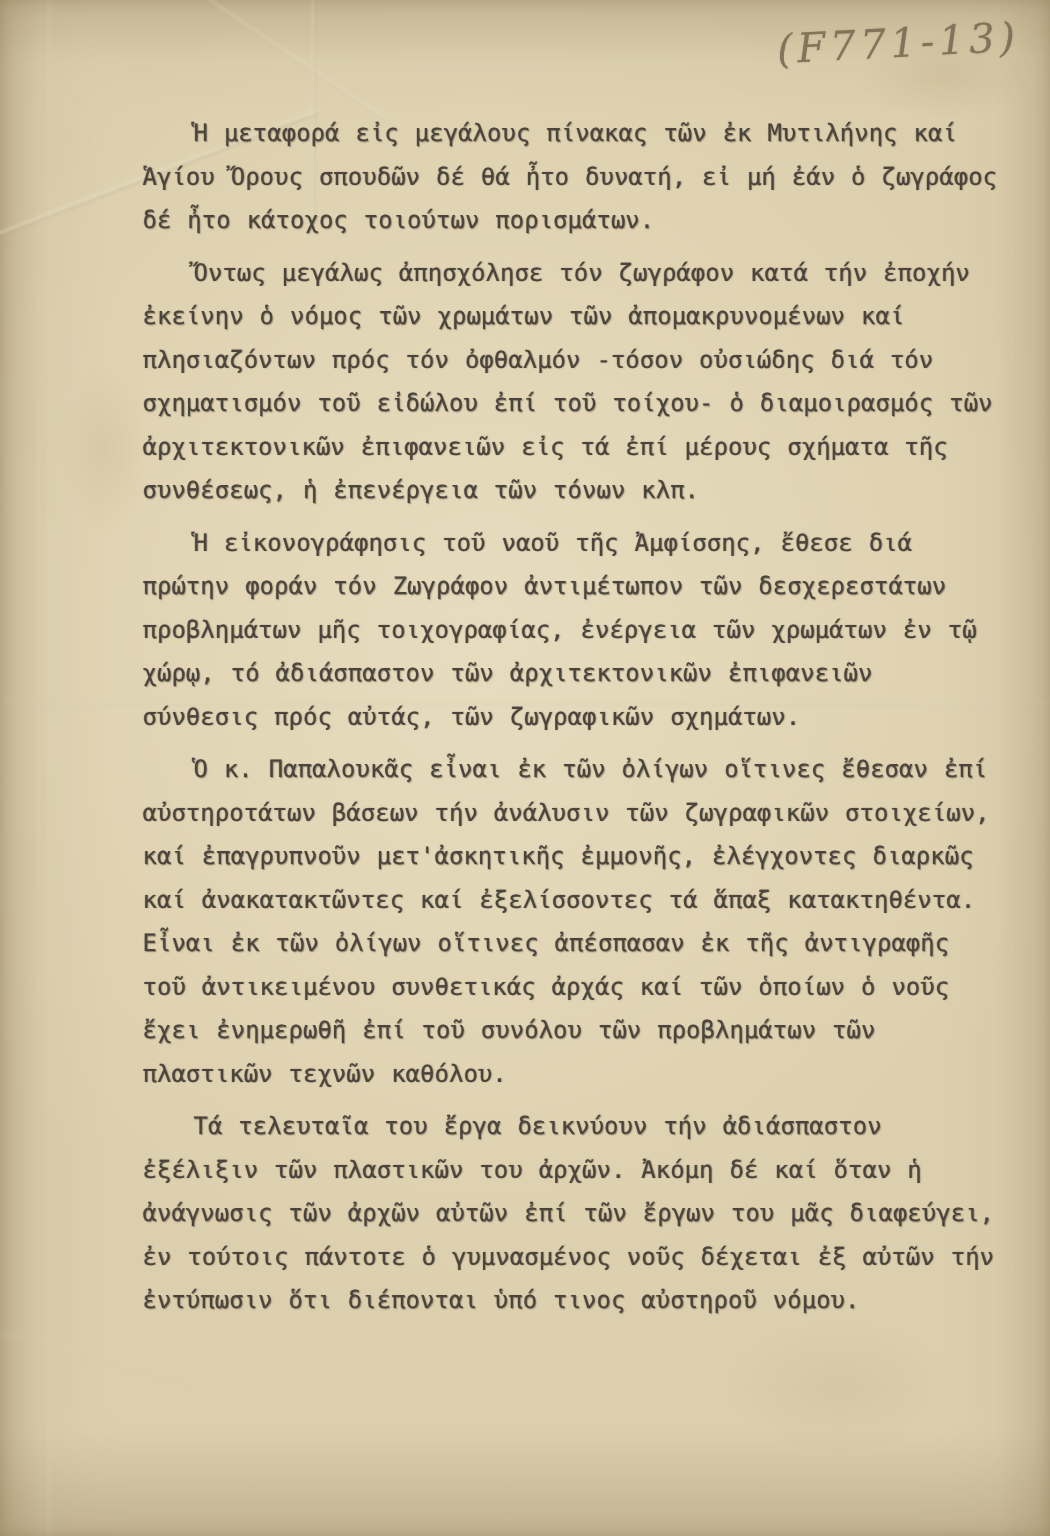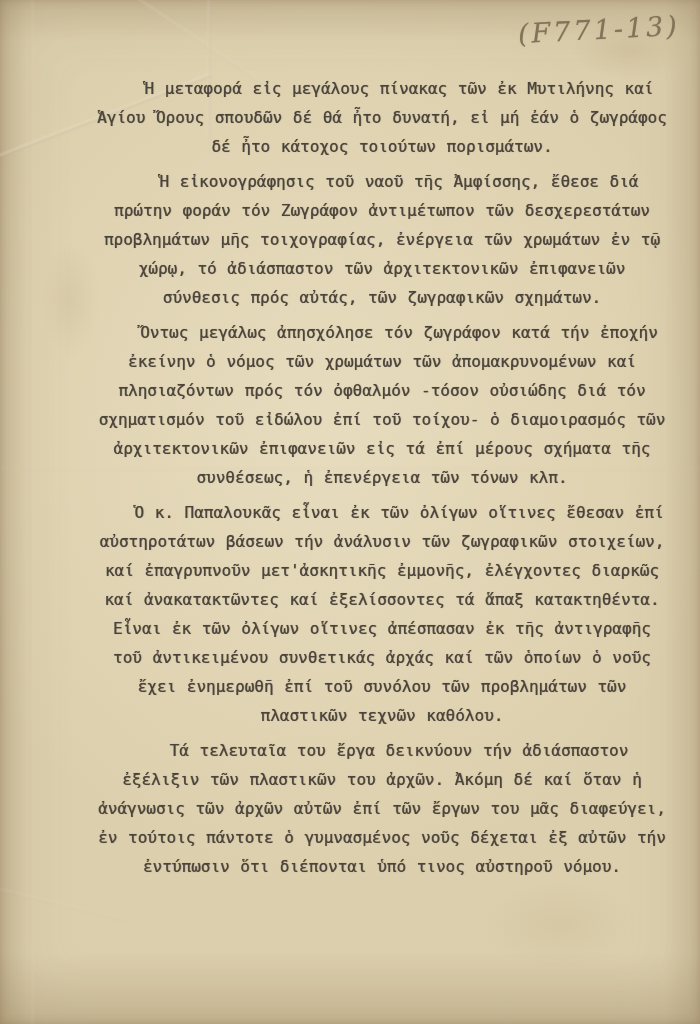--- a/index.html
+++ b/index.html
@@ -93,21 +93,20 @@
     color:var(--ink);
     text-shadow:
       .5px .4px .8px rgba(62,52,42,.55),
       -.3px 0 .5px rgba(62,52,42,.30);
     filter:blur(.22px);
   }
   .text-block p{
     text-indent:34px;
     margin-bottom:6px;
     word-spacing:1px;
-    text-align:center;
   }
 </style>
 </head>
 <body>
 
 <div class="page">
 
   <div class="crease crease-tl"></div>
   <div class="crease crease-tl2"></div>
   <div class="crease crease-top-v"></div>
@@ -115,19 +114,19 @@
   <div class="crease crease-mid-h"></div>
   <div class="crease crease-bl"></div>
   <div class="stain stain-1"></div>
   <div class="stain stain-2"></div>
   <div class="stain stain-3"></div>
 
   <div class="annotation">(F771-13)</div>
 
   <div class="text-block">
     <p>Ἡ μεταφορά εἰς μεγάλους πίνακας τῶν ἐκ Μυτιλήνης καί Ἁγίου Ὄρους σπουδῶν δέ θά ἦτο δυνατή, εἰ μή ἐάν ὁ ζωγράφος δέ ἦτο κάτοχος τοιούτων πορισμάτων.</p>
+    <p>Ὄντως μεγάλως ἀπησχόλησε τόν ζωγράφον κατά τήν ἐποχήν ἐκείνην ὁ νόμος τῶν χρωμάτων τῶν ἀπομακρυνομένων καί πλησιαζόντων πρός τόν ὀφθαλμόν -τόσον οὐσιώδης διά τόν σχηματισμόν τοῦ εἰδώλου ἐπί τοῦ τοίχου- ὁ διαμοιρασμός τῶν ἀρχιτεκτονικῶν ἐπιφανειῶν εἰς τά ἐπί μέρους σχήματα τῆς συνθέσεως, ἡ ἐπενέργεια τῶν τόνων κλπ.</p>
     <p>Ἡ εἰκονογράφησις τοῦ ναοῦ τῆς Ἀμφίσσης, ἔθεσε διά πρώτην φοράν τόν Ζωγράφον ἀντιμέτωπον τῶν δεσχερεστάτων προβλημάτων μῆς τοιχογραφίας, ἐνέργεια τῶν χρωμάτων ἐν τῷ χώρῳ, τό ἀδιάσπαστον τῶν ἀρχιτεκτονικῶν ἐπιφανειῶν σύνθεσις πρός αὐτάς, τῶν ζωγραφικῶν σχημάτων.</p>
-    <p>Ὄντως μεγάλως ἀπησχόλησε τόν ζωγράφον κατά τήν ἐποχήν ἐκείνην ὁ νόμος τῶν χρωμάτων τῶν ἀπομακρυνομένων καί πλησιαζόντων πρός τόν ὀφθαλμόν -τόσον οὐσιώδης διά τόν σχηματισμόν τοῦ εἰδώλου ἐπί τοῦ τοίχου- ὁ διαμοιρασμός τῶν ἀρχιτεκτονικῶν ἐπιφανειῶν εἰς τά ἐπί μέρους σχήματα τῆς συνθέσεως, ἡ ἐπενέργεια τῶν τόνων κλπ.</p>
     <p>Ὁ κ. Παπαλουκᾶς εἶναι ἐκ τῶν ὀλίγων οἵτινες ἔθεσαν ἐπί αὐστηροτάτων βάσεων τήν ἀνάλυσιν τῶν ζωγραφικῶν στοιχείων, καί ἐπαγρυπνοῦν μετ'ἀσκητικῆς ἐμμονῆς, ἐλέγχοντες διαρκῶς καί ἀνακατακτῶντες καί ἐξελίσσοντες τά ἅπαξ κατακτηθέντα. Εἶναι ἐκ τῶν ὀλίγων οἵτινες ἀπέσπασαν ἐκ τῆς ἀντιγραφῆς τοῦ ἀντικειμένου συνθετικάς ἀρχάς καί τῶν ὁποίων ὁ νοῦς ἔχει ἐνημερωθῆ ἐπί τοῦ συνόλου τῶν προβλημάτων τῶν πλαστικῶν τεχνῶν καθόλου.</p>
     <p>Τά τελευταῖα του ἔργα δεικνύουν τήν ἀδιάσπαστον ἐξέλιξιν τῶν πλαστικῶν του ἀρχῶν. Ἀκόμη δέ καί ὅταν ἡ ἀνάγνωσις τῶν ἀρχῶν αὐτῶν ἐπί τῶν ἔργων του μᾶς διαφεύγει, ἐν τούτοις πάντοτε ὁ γυμνασμένος νοῦς δέχεται ἐξ αὐτῶν τήν ἐντύπωσιν ὅτι διέπονται ὑπό τινος αὐστηροῦ νόμου.</p>
   </div>
 
 </div>
 
 </body></html>

